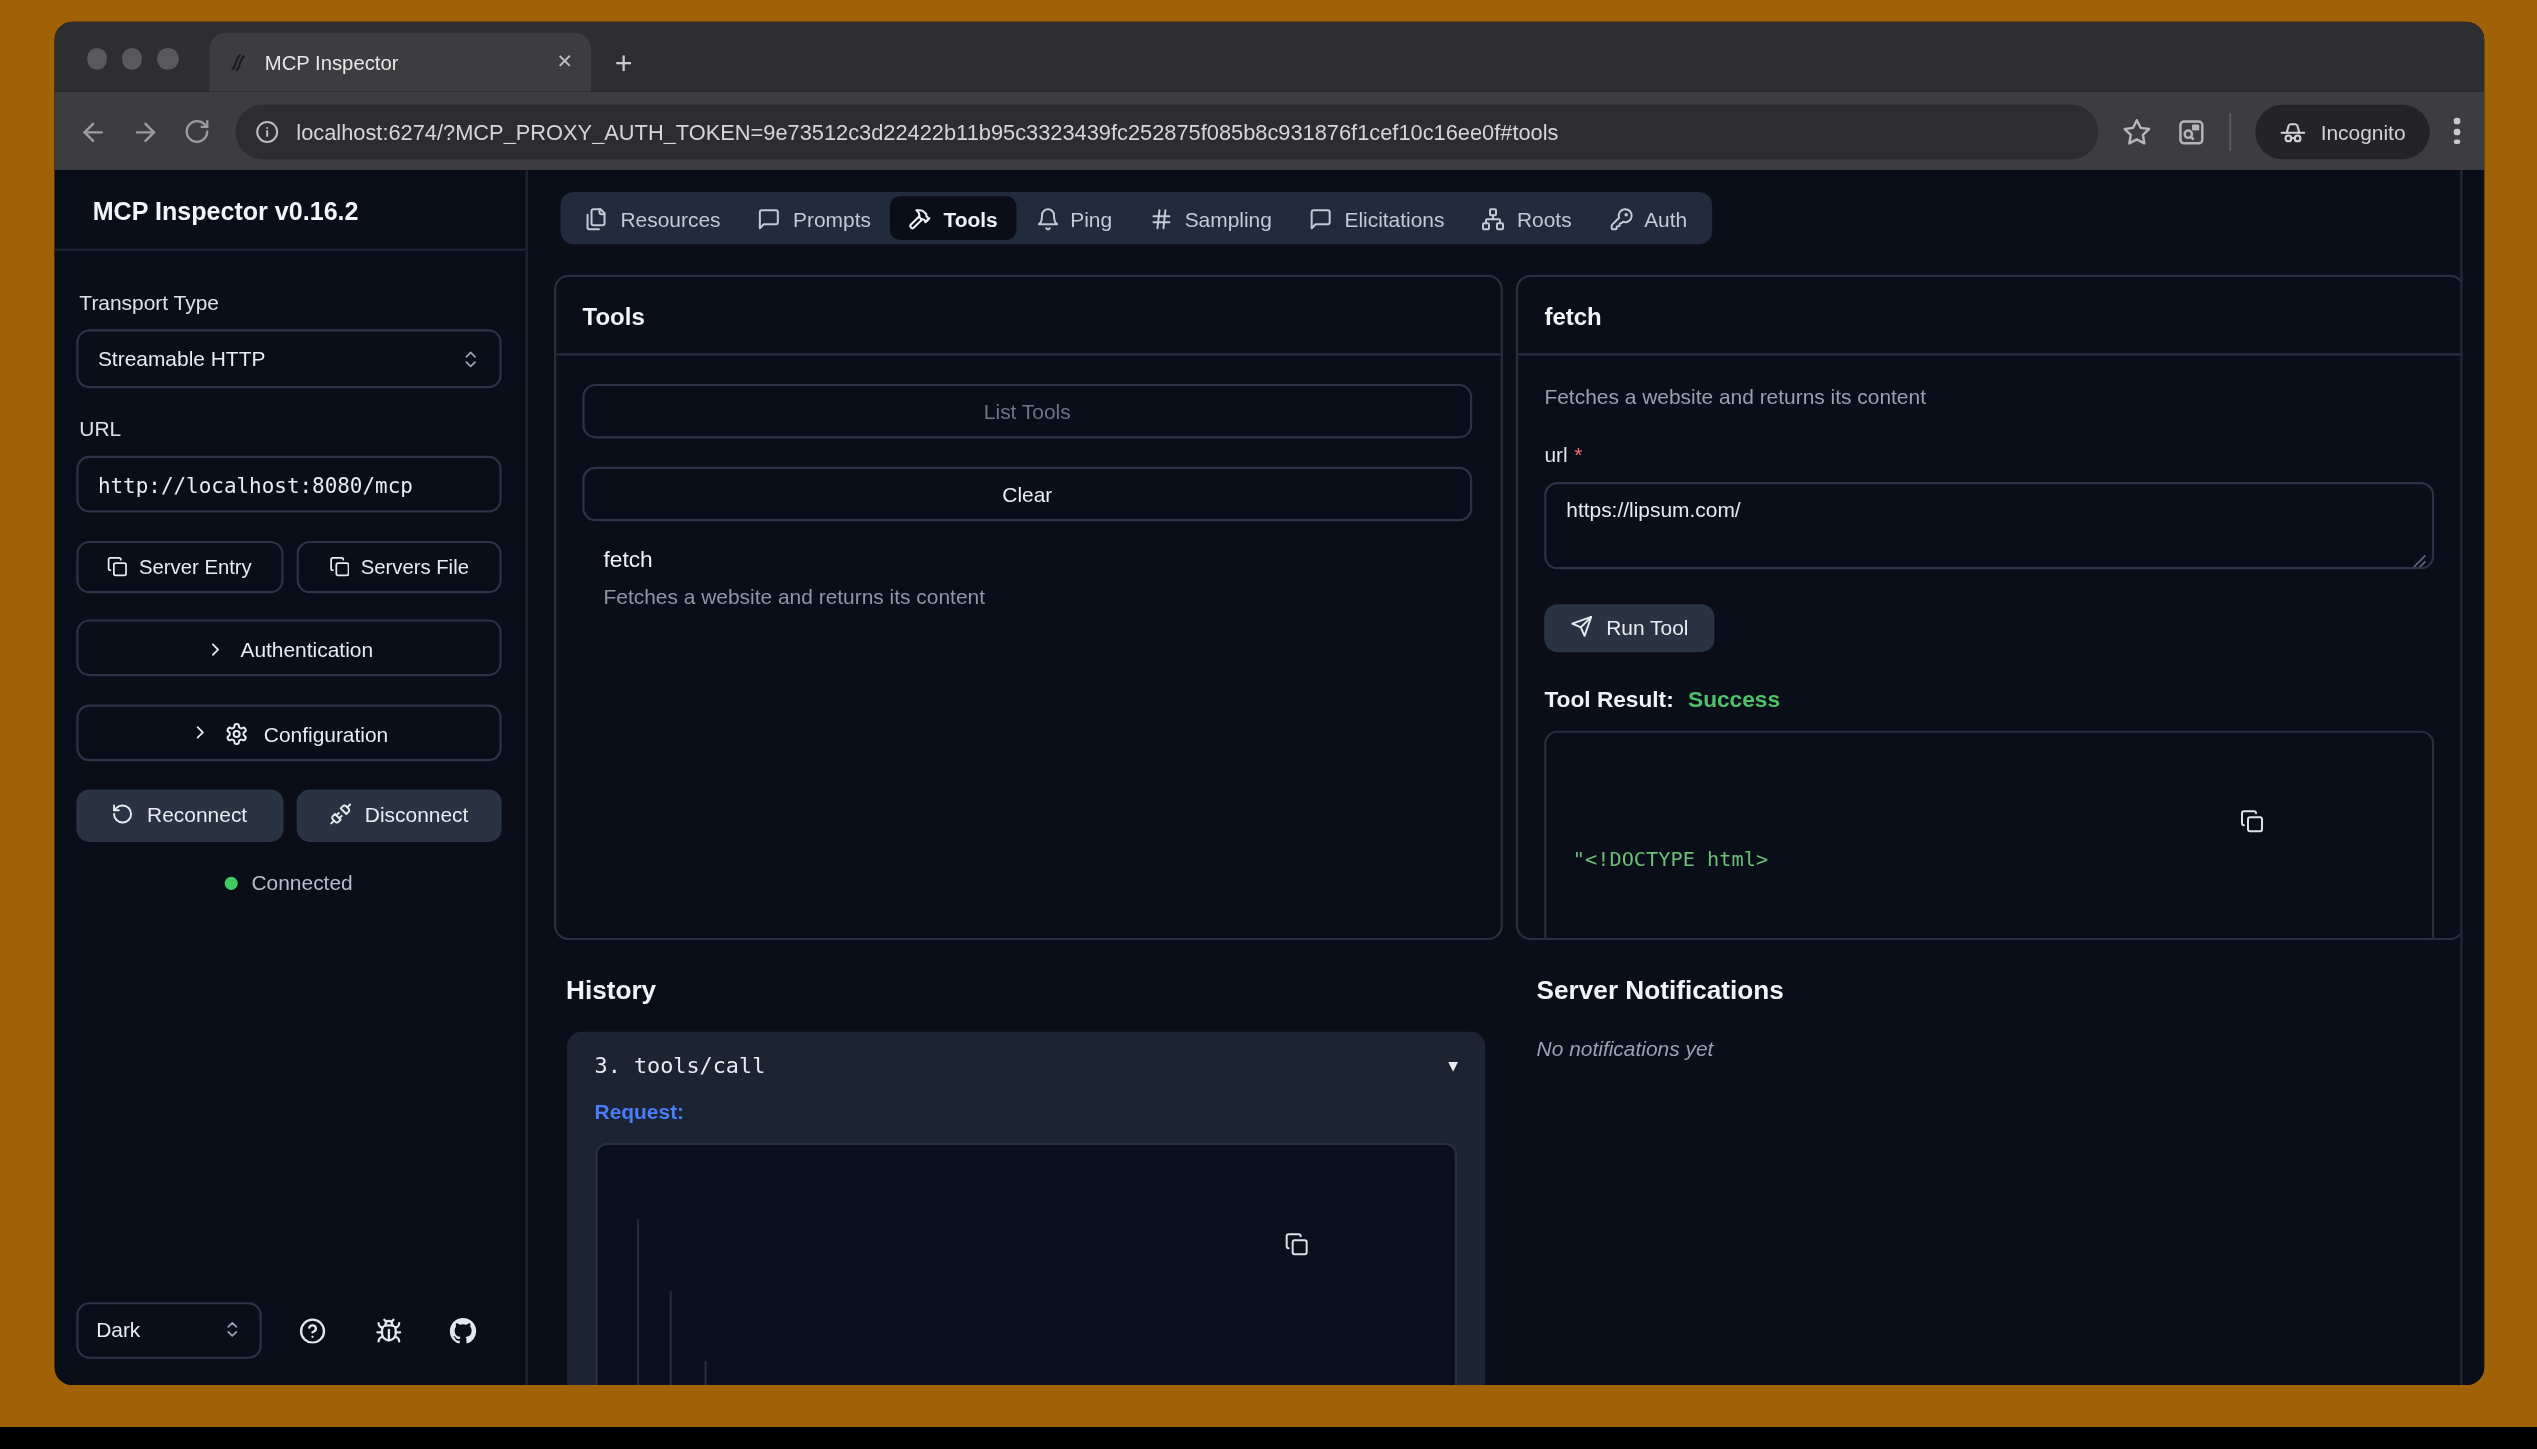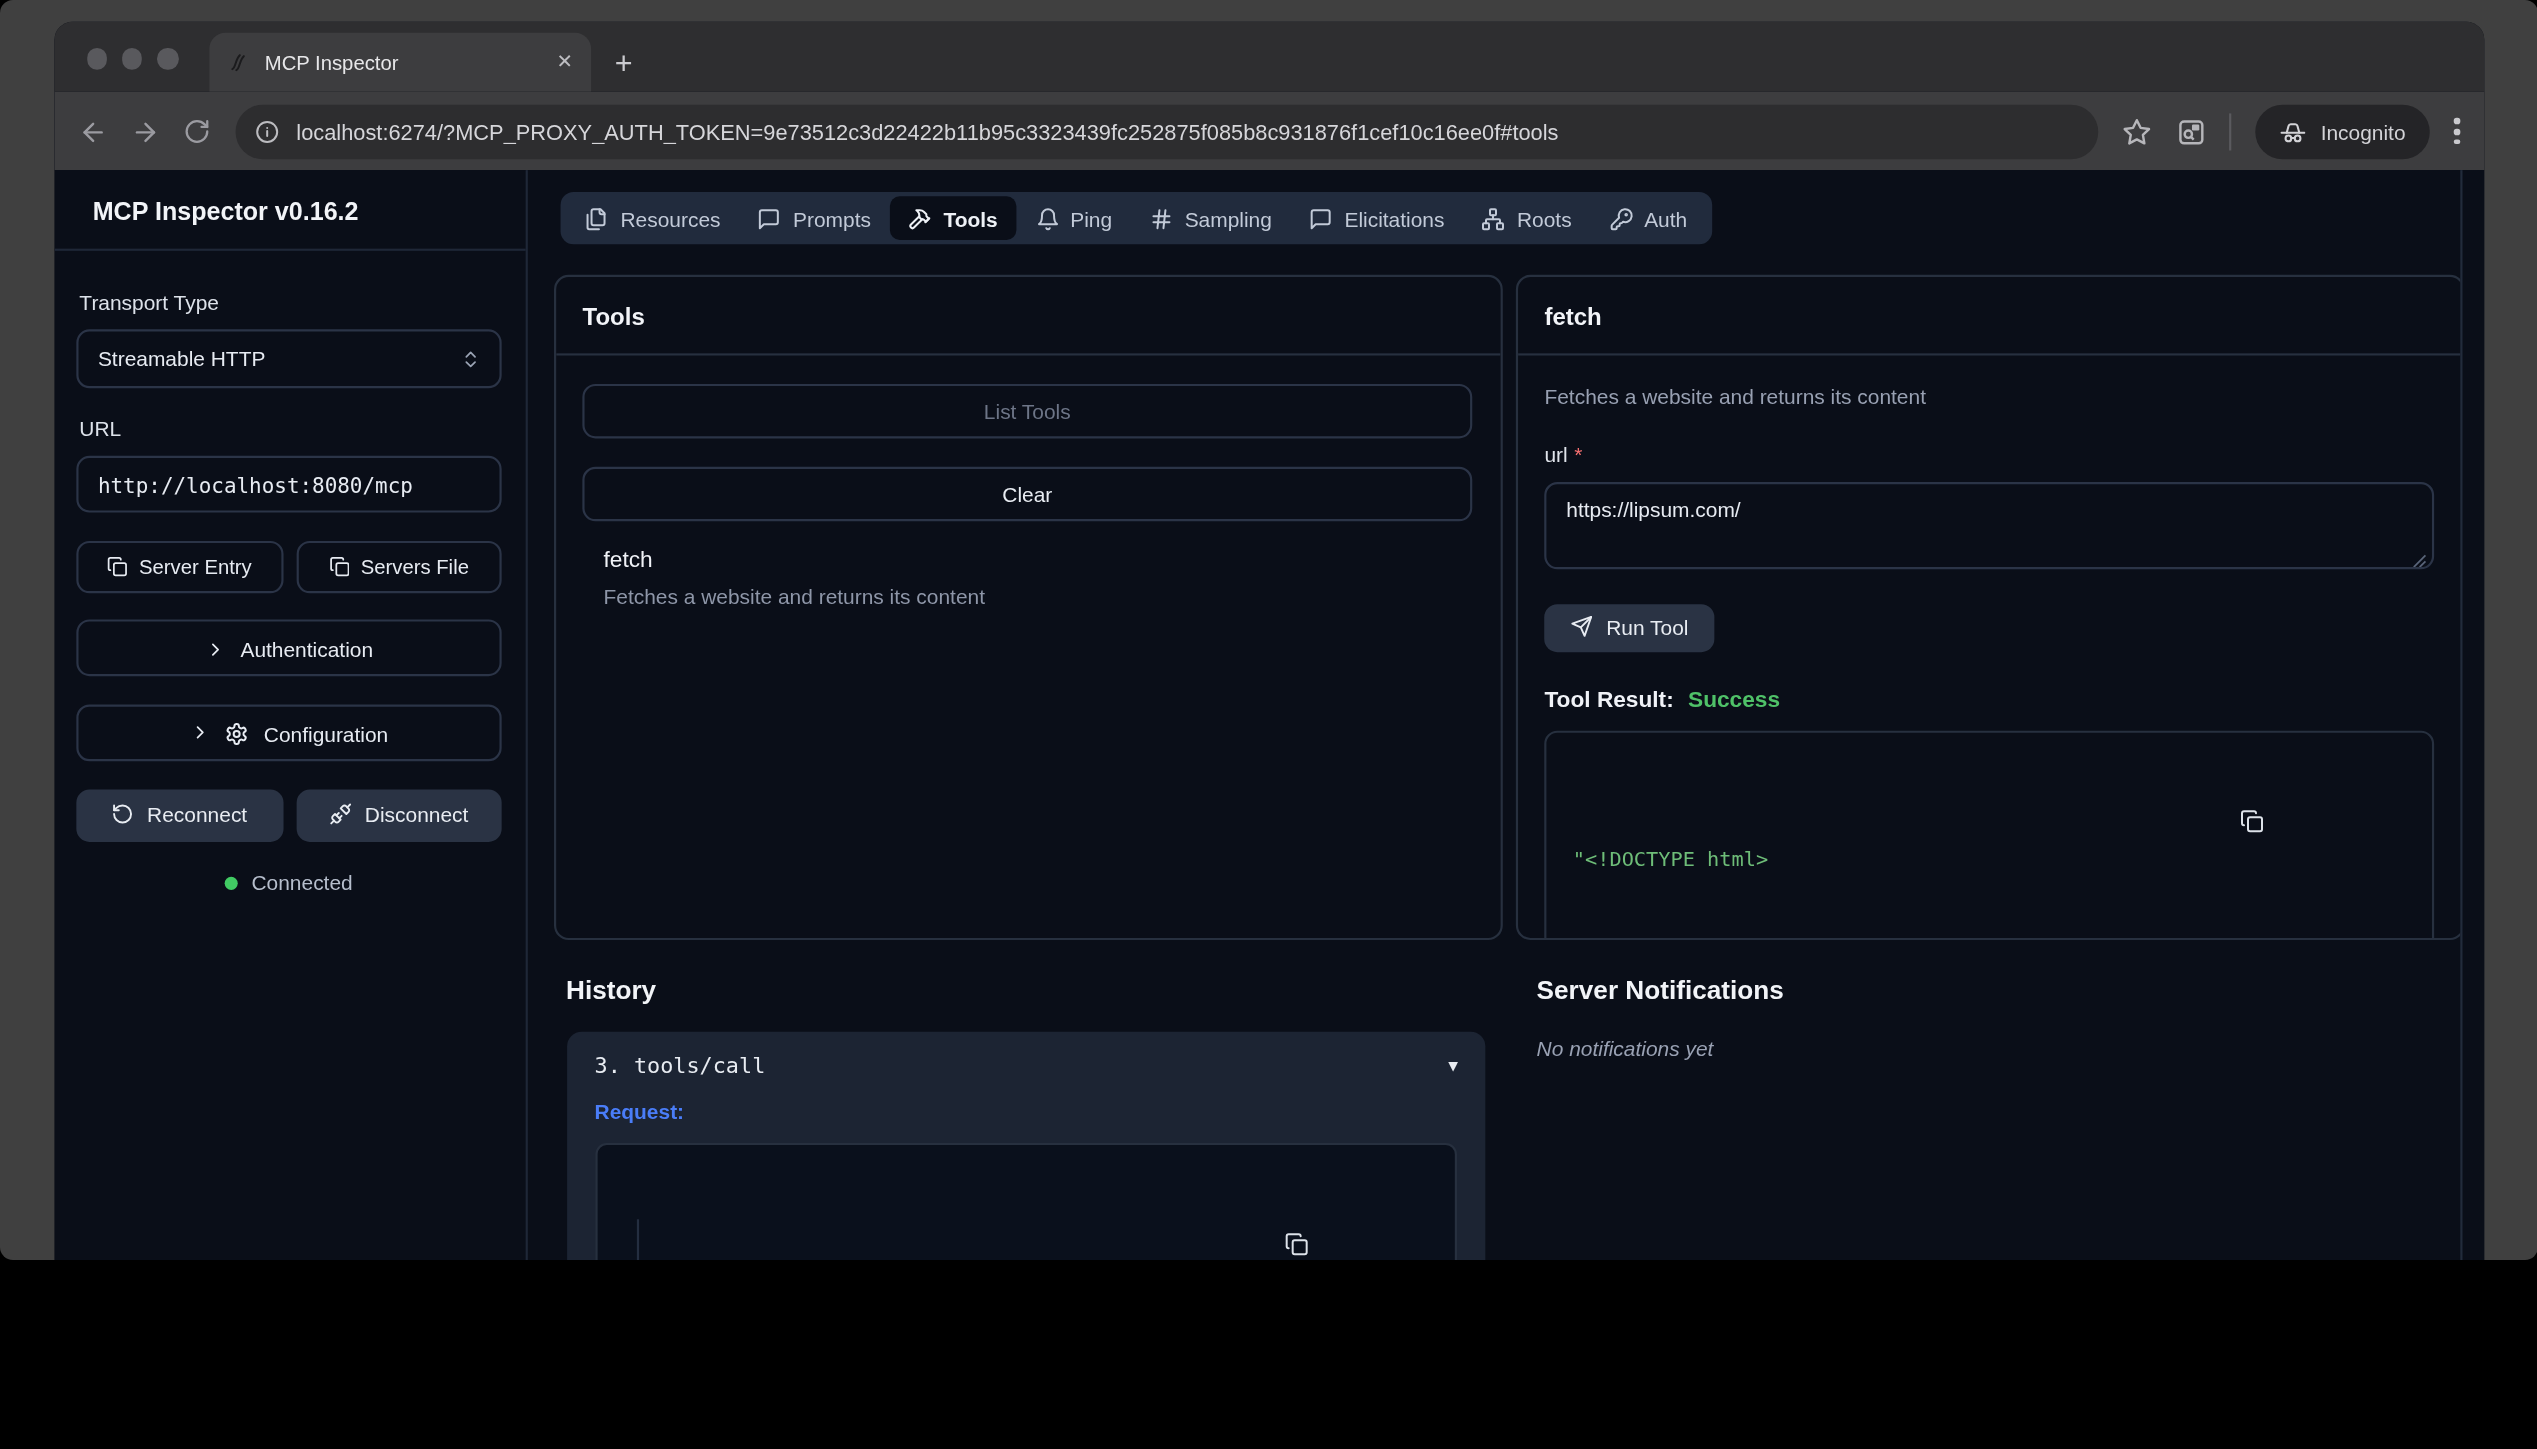--- a/index.html
+++ b/index.html
@@ -1,16 +1,16 @@
 <!DOCTYPE html>
 <html style="font-size:12px"><head>
 <meta charset="utf-8">
 <style>
   html,body{margin:0;padding:0;background:#000;}
-  .stage{width:2538px;height:1260px;background:#404040;overflow:hidden;position:relative;border-radius:13px;}
+  .stage{width:2538px;height:1427px;background:#a16207;overflow:hidden;position:relative;}
   .viewport{width:1163px;height:665px;transform:scale(2.181122);transform-origin:0 0;
     position:absolute;left:0;top:0;font-family:"Liberation Sans",sans-serif;
     -webkit-font-smoothing:antialiased;}
   .window{position:absolute;left:24.5px;top:10.4px;width:1114px;height:625px;border-radius:8.2px;
     overflow:hidden;background:#0a0e18;display:flex;flex-direction:column;}
 
   
   .tabstrip{height:32px;background:#2e2e30;flex:none;position:relative;display:flex;align-items:flex-end;}
   .traffic{position:absolute;left:15px;top:12px;display:flex;gap:6.7px;}
   .dot{width:9.6px;height:9.6px;border-radius:50%;background:#59595d;}

